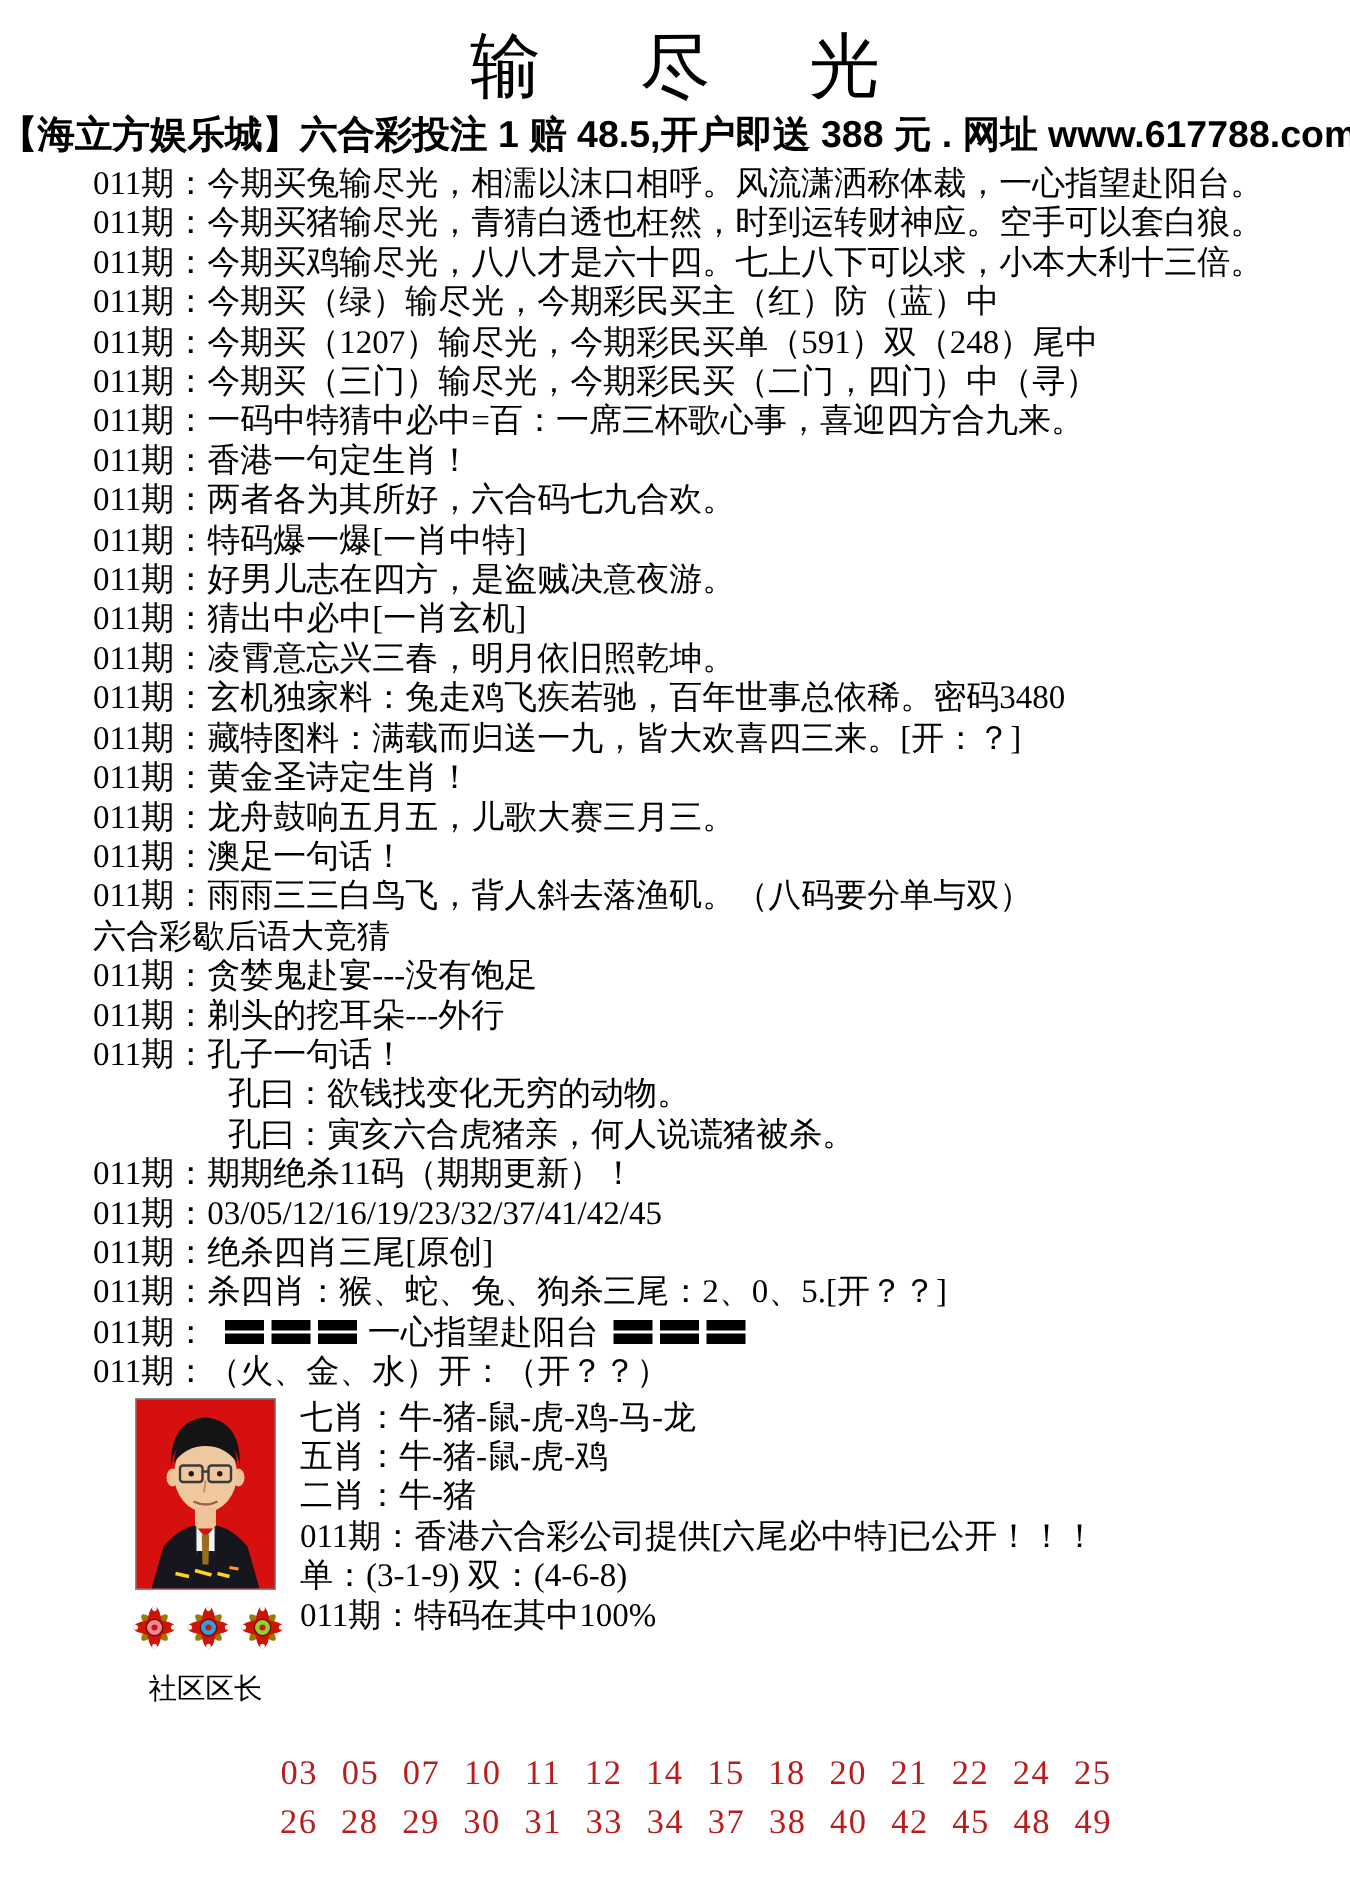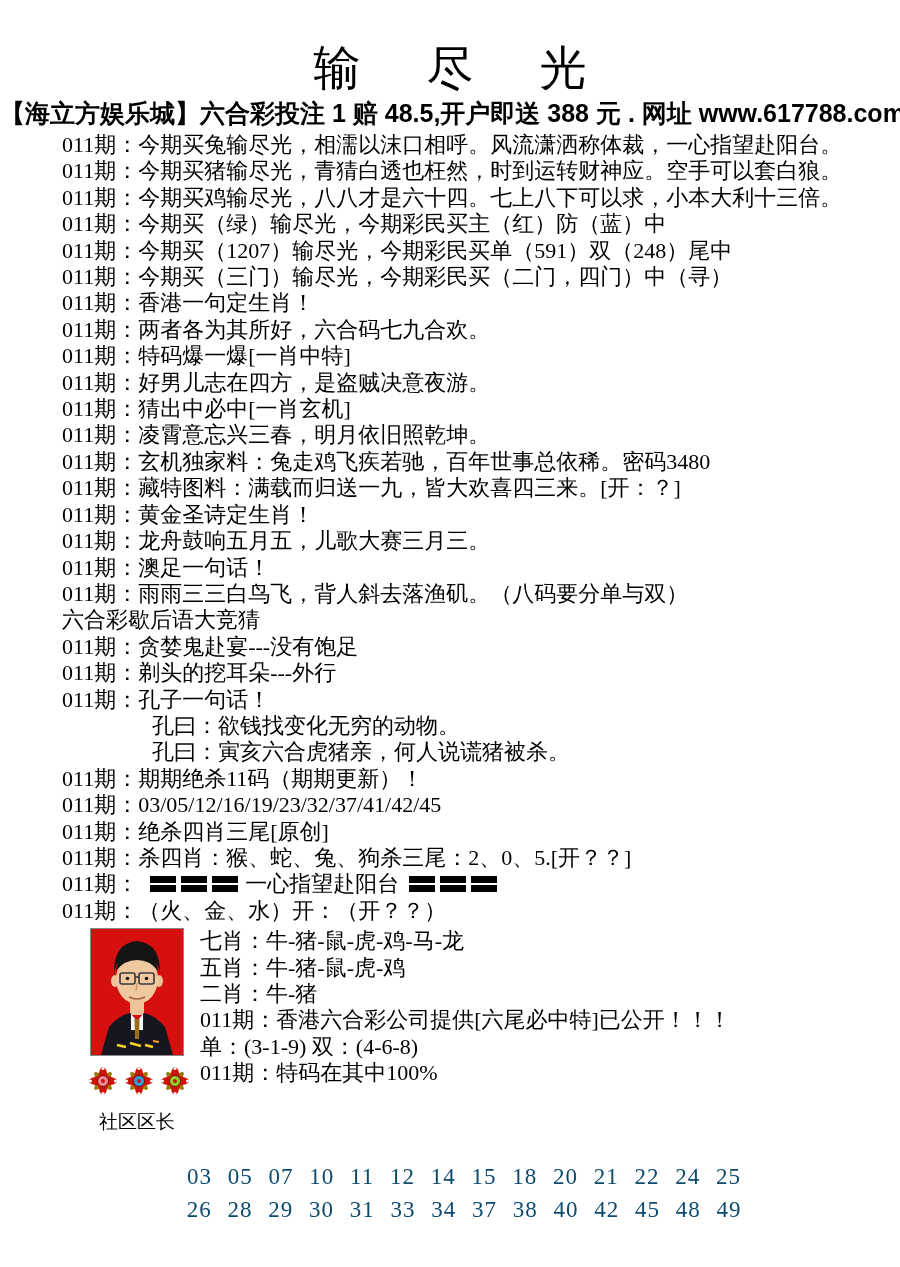--- a/index.html
+++ b/index.html
@@ -5,21 +5,21 @@
   html,body{margin:0;padding:0;background:#ffffff;}
   .page{
     position:relative;
     width:900px;height:1267px;
     background:#ffffff;
     overflow:hidden;
     font-family:"Liberation Serif","DejaVu Serif",serif;
     color:#000;
   }
   .title{
-    margin-top:42px;
+    margin-top:19px;
     text-align:center;
     font-size:47px;
     line-height:52px;
     white-space:nowrap;
   }
   .title span{letter-spacing:66px;margin-right:-66px;}
   .header{
     margin-top:4px;
     text-align:right;
     font-family:"Liberation Sans","DejaVu Sans",sans-serif;
@@ -97,20 +97,21 @@
 
   <div class="header">【海立方娱乐城】六合彩投注 1 赔 48.5,开户即送 388 元 . 网址 www.617788.com</div>
 
   <div class="content">
     <div class="line">011期：今期买兔输尽光，相濡以沫口相呼。风流潇洒称体裁，一心指望赴阳台。</div>
     <div class="line">011期：今期买猪输尽光，青猜白透也枉然，时到运转财神应。空手可以套白狼。</div>
     <div class="line">011期：今期买鸡输尽光，八八才是六十四。七上八下可以求，小本大利十三倍。</div>
     <div class="line">011期：今期买（绿）输尽光，今期彩民买主（红）防（蓝）中</div>
     <div class="line">011期：今期买（1207）输尽光，今期彩民买单（591）双（248）尾中</div>
     <div class="line">011期：今期买（三门）输尽光，今期彩民买（二门，四门）中（寻）</div>
+    <div class="line">011期：一码中特猜中必中=百：一席三杯歌心事，喜迎四方合九来。</div>
     <div class="line">011期：香港一句定生肖！</div>
     <div class="line">011期：两者各为其所好，六合码七九合欢。</div>
     <div class="line">011期：特码爆一爆[一肖中特]</div>
     <div class="line">011期：好男儿志在四方，是盗贼决意夜游。</div>
     <div class="line">011期：猜出中必中[一肖玄机]</div>
     <div class="line">011期：凌霄意忘兴三春，明月依旧照乾坤。</div>
     <div class="line">011期：玄机独家料：兔走鸡飞疾若驰，百年世事总依稀。密码3480</div>
     <div class="line">011期：藏特图料：满载而归送一九，皆大欢喜四三来。[开：？]</div>
     <div class="line">011期：黄金圣诗定生肖！</div>
     <div class="line">011期：龙舟鼓响五月五，儿歌大赛三月三。</div>
@@ -228,18 +229,18 @@
     <div class="right-col">
       <div class="line">七肖：牛-猪-鼠-虎-鸡-马-龙</div>
       <div class="line">五肖：牛-猪-鼠-虎-鸡</div>
       <div class="line">二肖：牛-猪</div>
       <div class="line">011期：香港六合彩公司提供[六尾必中特]已公开！！！</div>
       <div class="line">单：(3-1-9) 双：(4-6-8)</div>
       <div class="line">011期：特码在其中100%</div>
     </div>
   </div>
 
-  <div class="numbers" style="color: #0c4a6e; margin-top: 27px;">
+  <div class="numbers" style="color: #b91c1c; margin-top: 27px;">
     <div>03 05 07 10 11 12 14 15 18 20 21 22 24 25</div>
     <div>26 28 29 30 31 33 34 37 38 40 42 45 48 49</div>
   </div>
 
 </div>
 
 </body></html>

